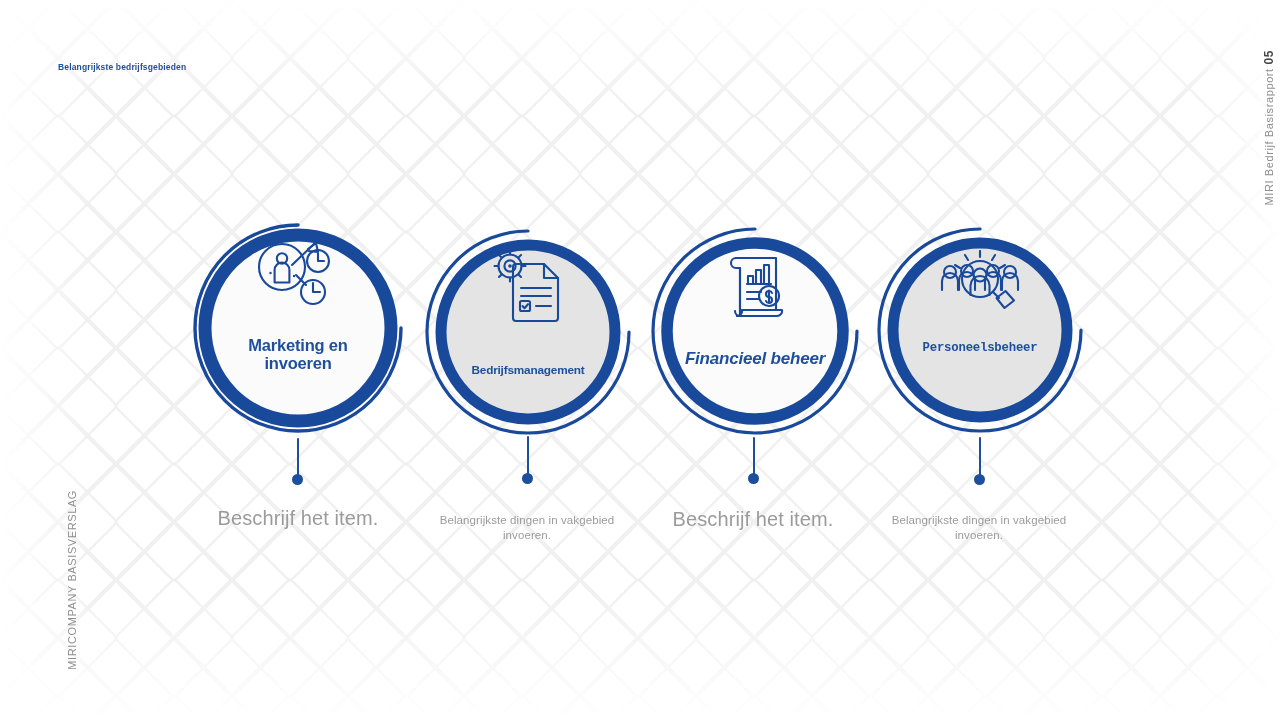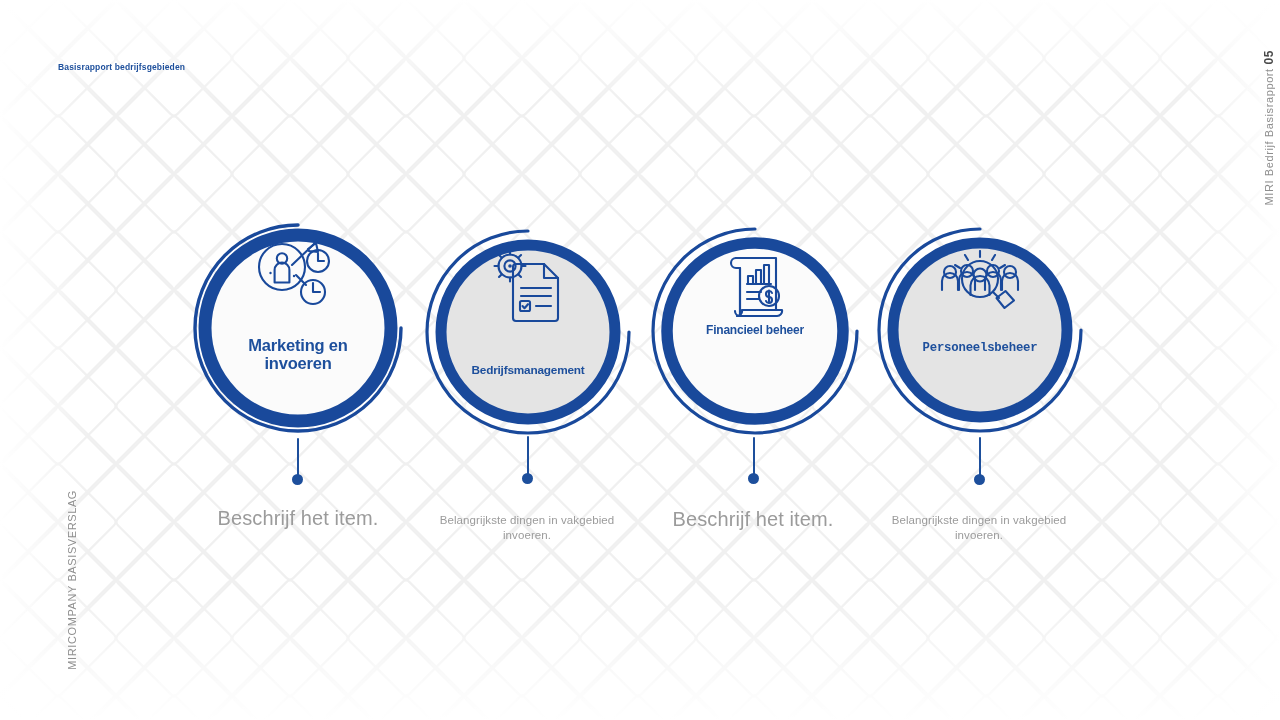--- a/index.html
+++ b/index.html
@@ -158,21 +158,21 @@
           <rect x="74" y="16" width="84" height="84" rx="5" transform="rotate(45 116 58)"></rect>
           <rect x="16" y="-42" width="84" height="84" rx="5" transform="rotate(45 58 0)"></rect>
           <rect x="16" y="74" width="84" height="84" rx="5" transform="rotate(45 58 116)"></rect>
         </g>
       </pattern>
     </defs>
     <rect x="0" y="0" width="1280" height="720" fill="url(#diamonds)"></rect>
   </svg>
   <div id="bg-fade"></div>
 
-  <div id="eyebrow">Basisrapport bedrijfsgebieden</div>
+  <div id="eyebrow">Belangrijkste bedrijfsgebieden</div>
 
   <div id="rail-right" class="rail">
     <span>MIRI Bedrijf Basisrapport</span>
     <span class="pagenum">05</span>
   </div>
 
   <div id="rail-left" class="rail">MIRICOMPANY BASISVERSLAG</div>
 
   <div class="node" style="left:190px; top:212px; width:230px; height:232px;">
     <svg class="ring-svg" width="232" height="236" viewBox="0 0 232 236">
@@ -270,21 +270,21 @@
           <path d="M36 36 v-14 h5 v14 z"></path>
           <path d="M44 36 v-19 h5 v19 z"></path>
           <path d="M27 36 h24"></path>
           <path d="M27 44 h14"></path>
           <path d="M27 51 h12"></path>
           <circle cx="49" cy="48" r="10"></circle>
           <path d="M49 42.5 v11"></path>
           <path d="M52 45 a3 3 0 0 0 -3 -2 a3 3 0 0 0 0 6 a3 3 0 0 1 0 6 a3 3 0 0 1 -3 -2"></path>
         </g>
       </svg>
-      <div class="node-title" style="font-size:12px; ">
+      <div class="node-title" style="font-size:17px; margin-top:26px;font-style:italic;">
         <div>Financieel beheer</div>
       </div>
     </div>
   </div>
   <div class="stem" style="left:752.5px; top:437px; height:40px;"></div>
   <div class="stem-dot" style="left:748px; top:473px;"></div>
   <div class="caption big" style="left:655px; top:506px; width:196px;">
     <div>Beschrijf het item.</div>
   </div>
 

